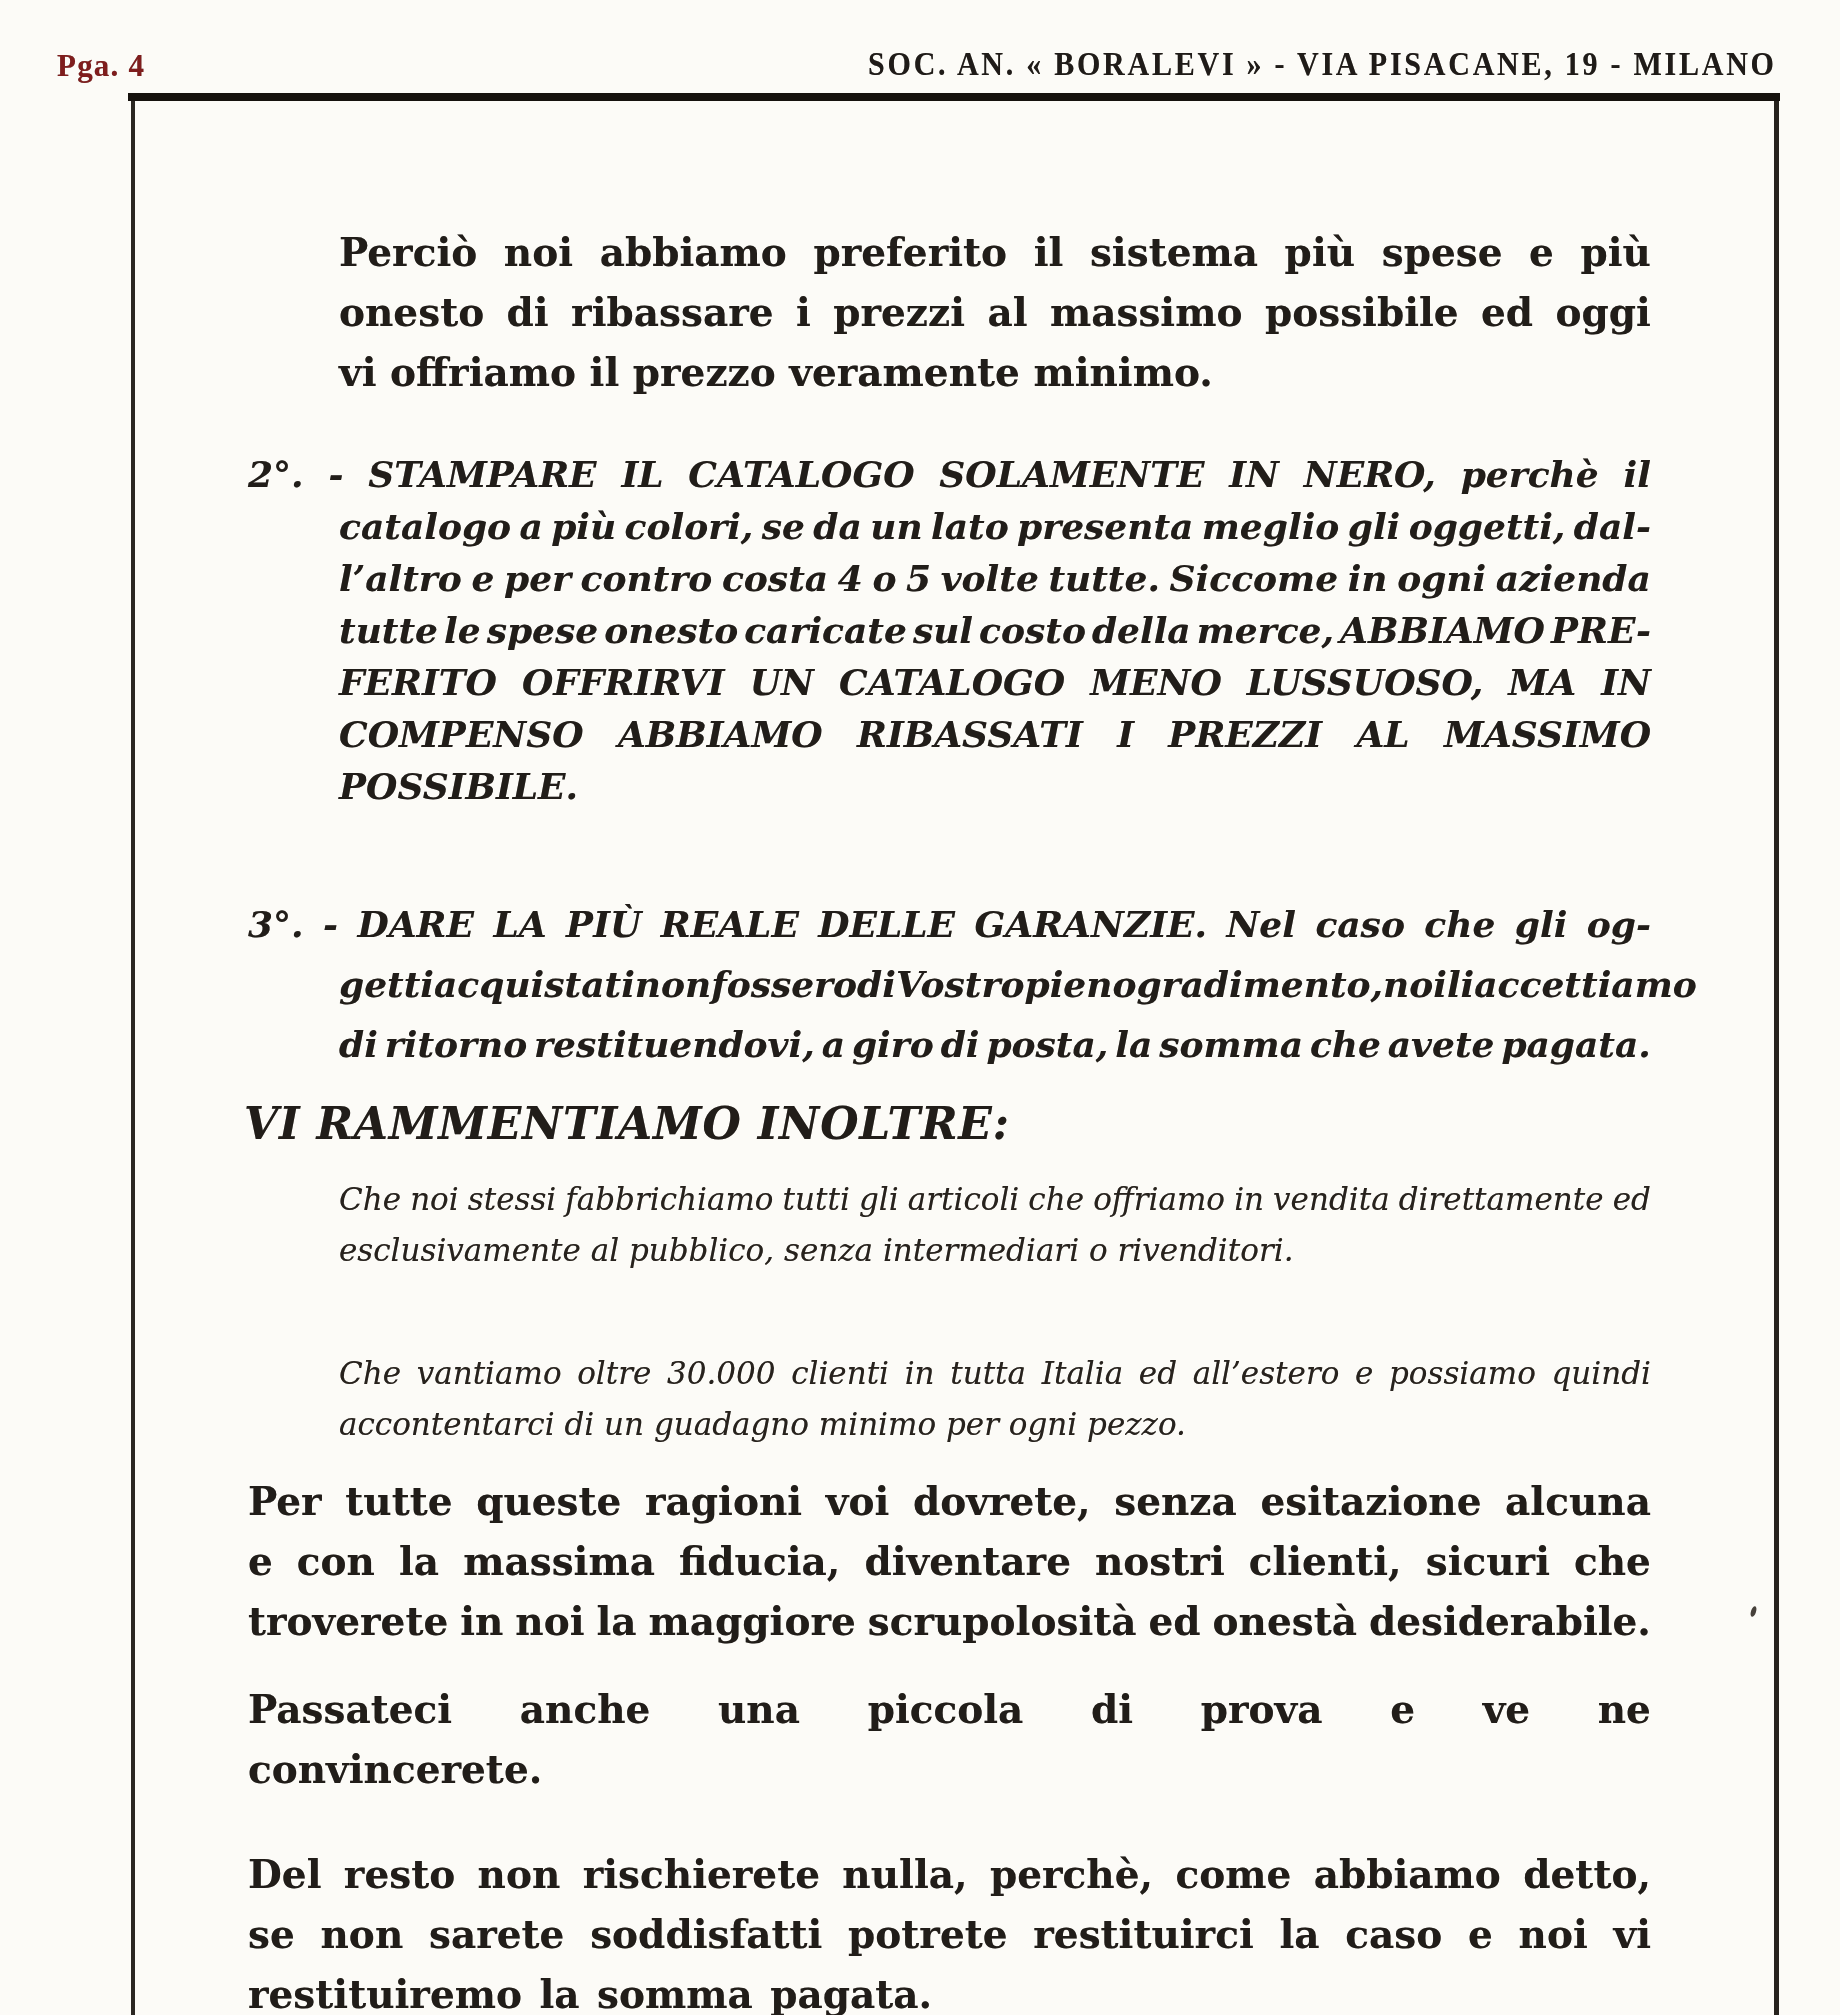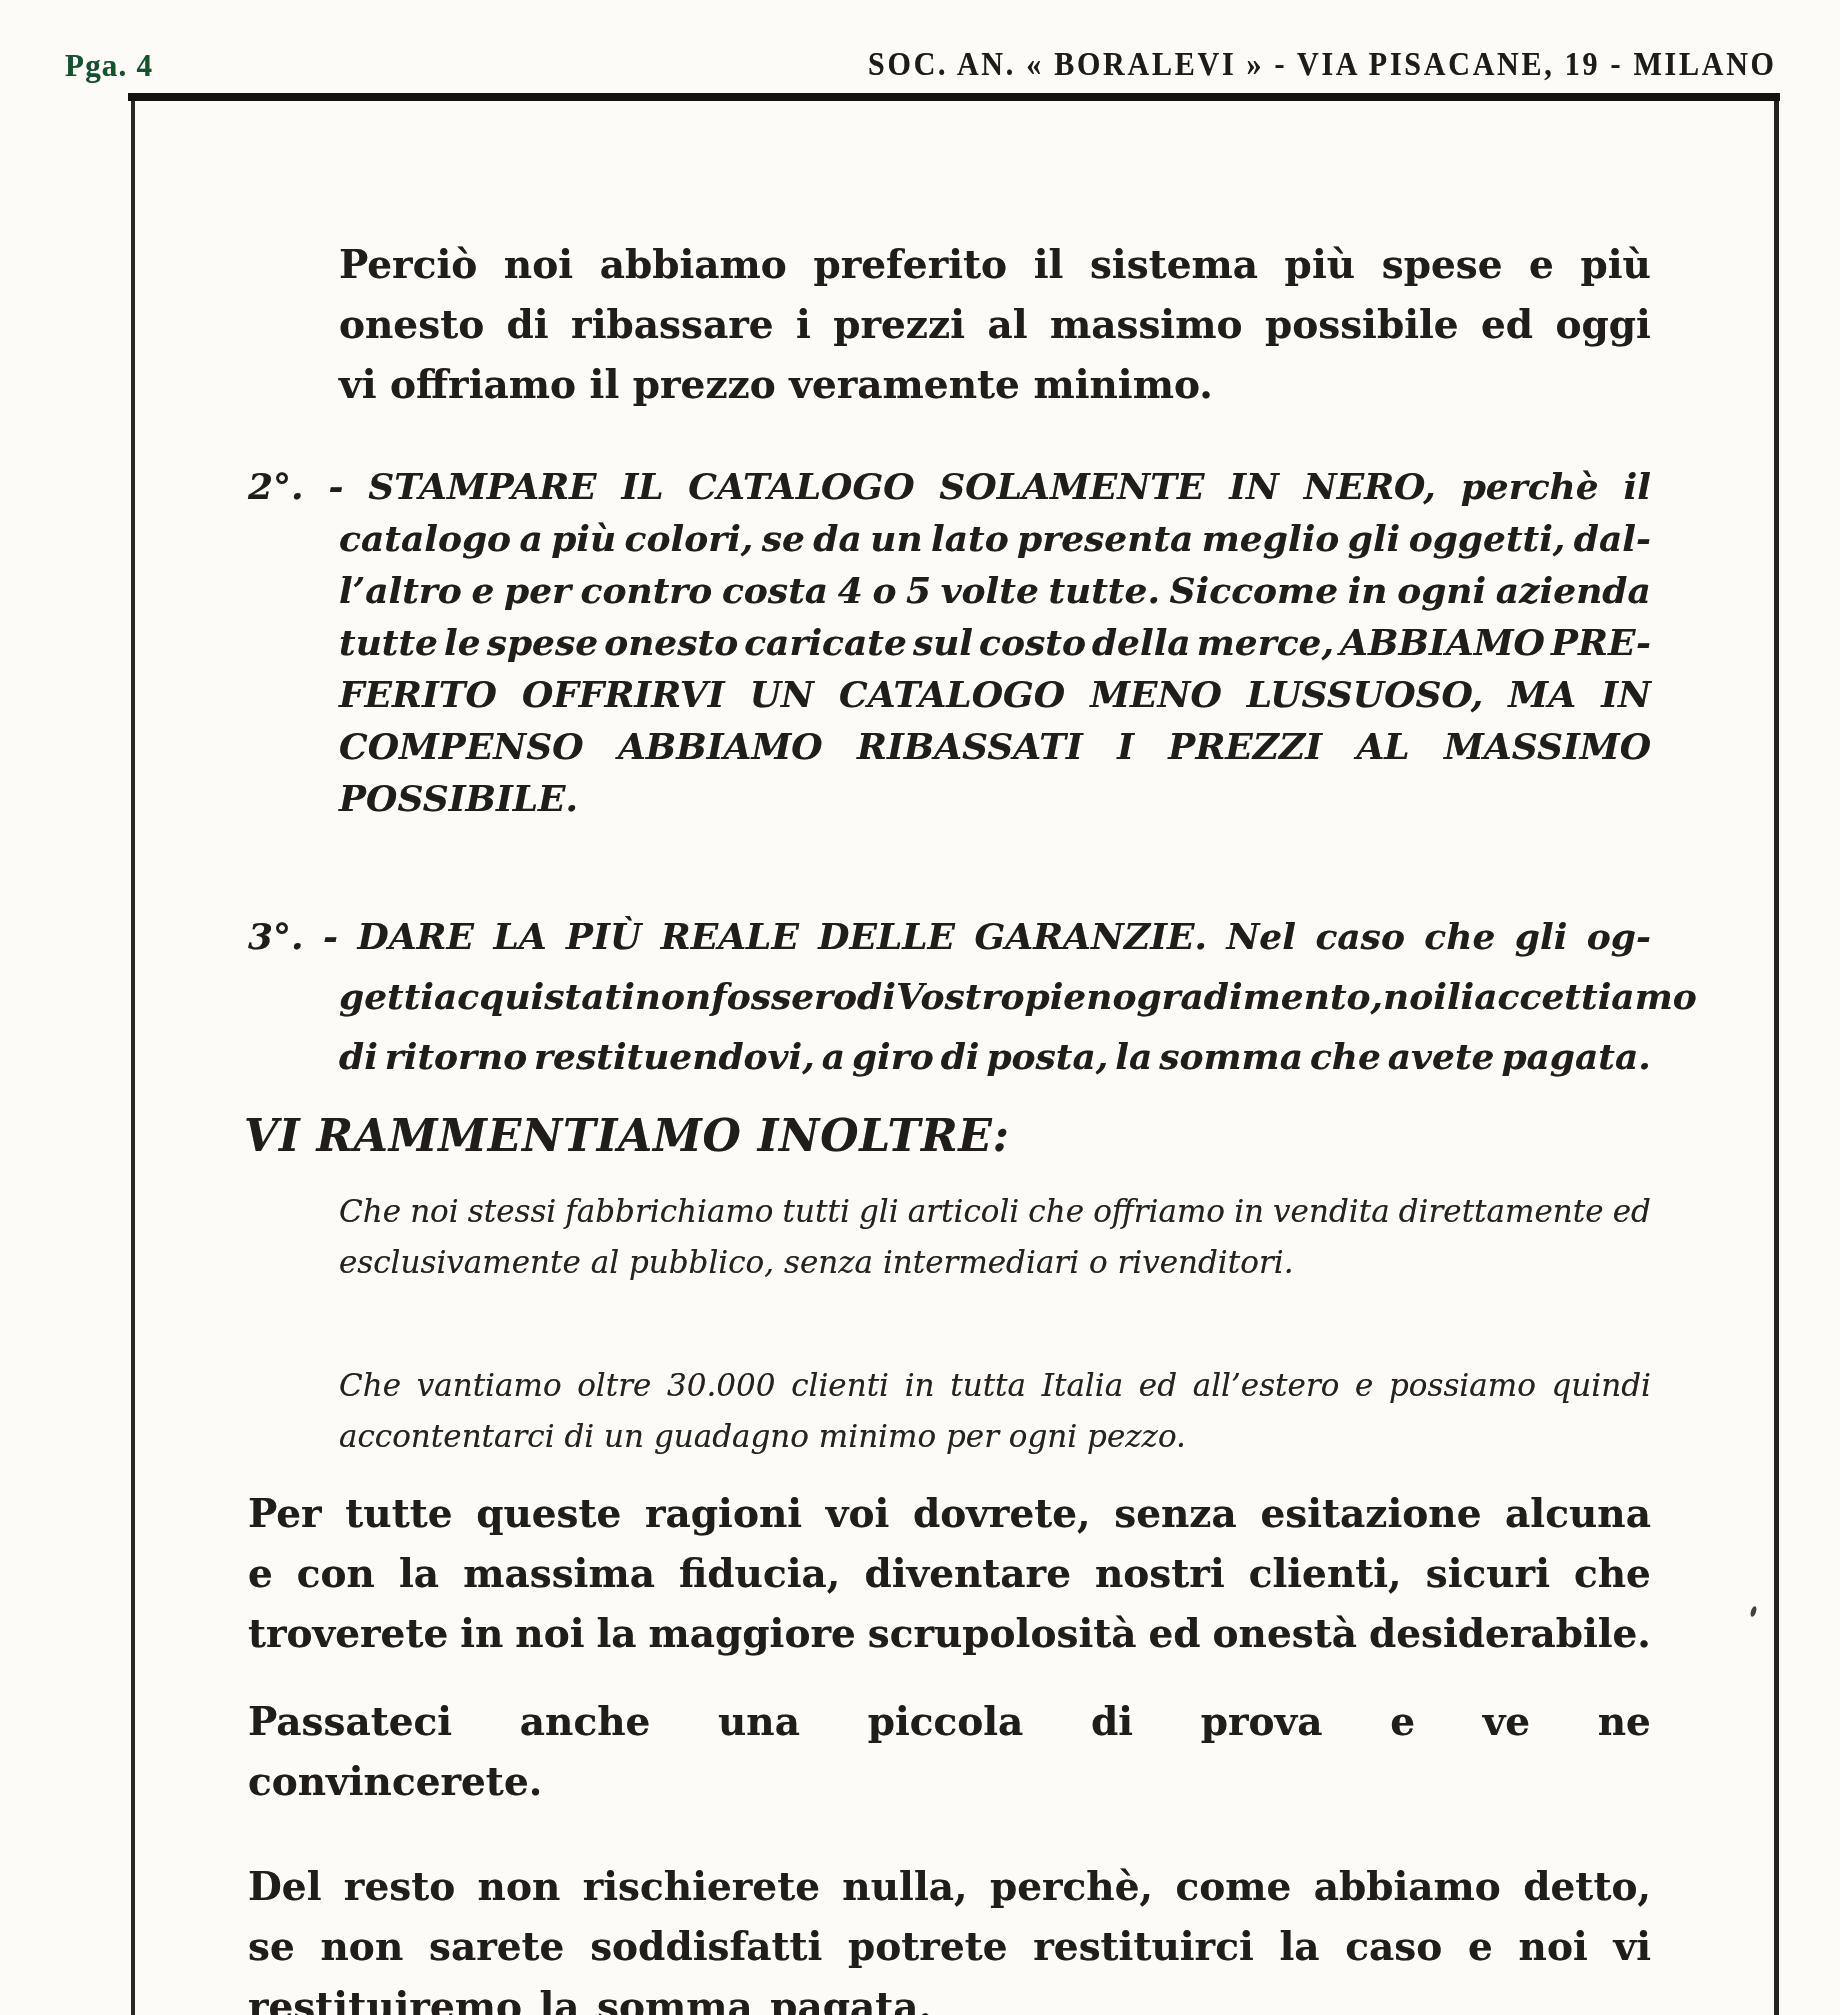--- a/index.html
+++ b/index.html
@@ -7,37 +7,37 @@
     position:relative;
     width:1841px;height:2330px;
     background:#fcfbf7;
     font-family:"DejaVu Serif", serif;
     color:#211d19;
     overflow:hidden;
   }
   .txt{ text-shadow:0 0 0.4px rgba(40,33,26,.45); }
   
   #pageno{
-    position:absolute;left:65px;top:48px;
+    position:absolute;left:57px;top:48px;
     font:700 31px/36px "Liberation Serif", serif;
-    letter-spacing:1.2px;color:#14532d;white-space:nowrap;text-align:right;
+    letter-spacing:1.2px;color:#7f1d1d;white-space:nowrap;text-align:right;
   }
   #masthead{
     position:absolute;right:64px;top:45px;
     font:700 31px/38px "Liberation Serif", serif;
     letter-spacing:2.8px;color:#1f1b18;white-space:nowrap;
     transform:scale(0.97,1.08);transform-origin:right center;
   }
   
   .rule{position:absolute;background:#16120e;}
   #rule-top{left:128px;top:93px;width:1652px;height:7.7px;}
   #border-left{left:131px;top:101px;width:3.6px;height:2092px;background:#2b2722;}
   #border-right{left:1774px;top:101px;width:4.8px;height:2092px;background:#26221d;}
   
-  .block{position:absolute;margin-top:12px;}
+  .block{position:absolute;}
   .ln{white-space:nowrap;}
   .just{display:flex;justify-content:space-between;}
   .just span{flex:0 0 auto;display:inline-block;}
   .intro{
     left:339px;top:222px;width:1312px;
     font:700 39px/60px "DejaVu Serif", serif;
   }
   .sec{
     left:248px;width:1403px;
     font:italic 700 36px/52px "DejaVu Serif", serif;

